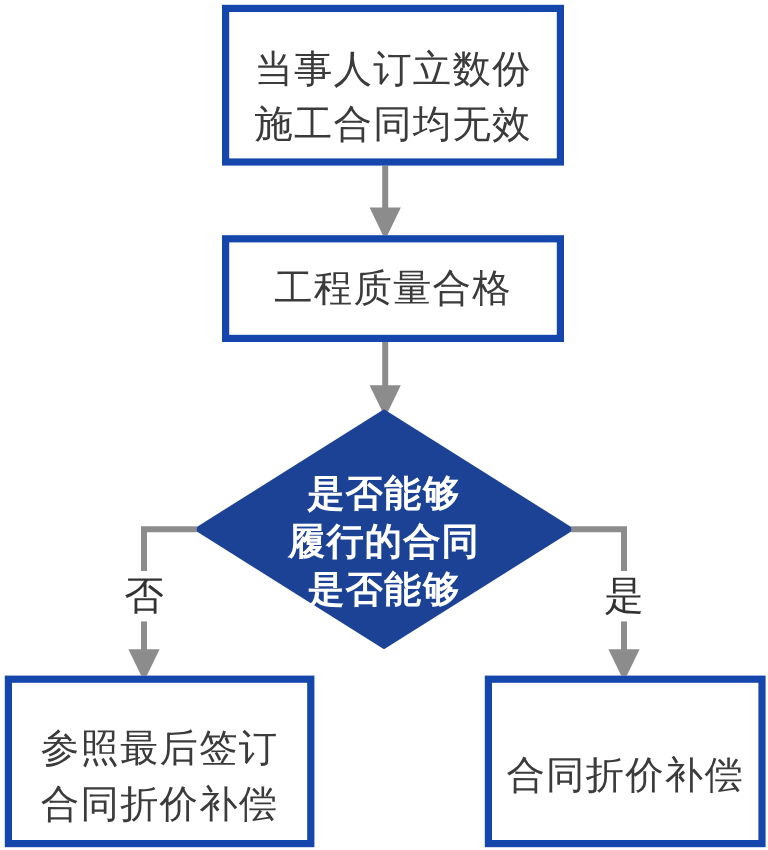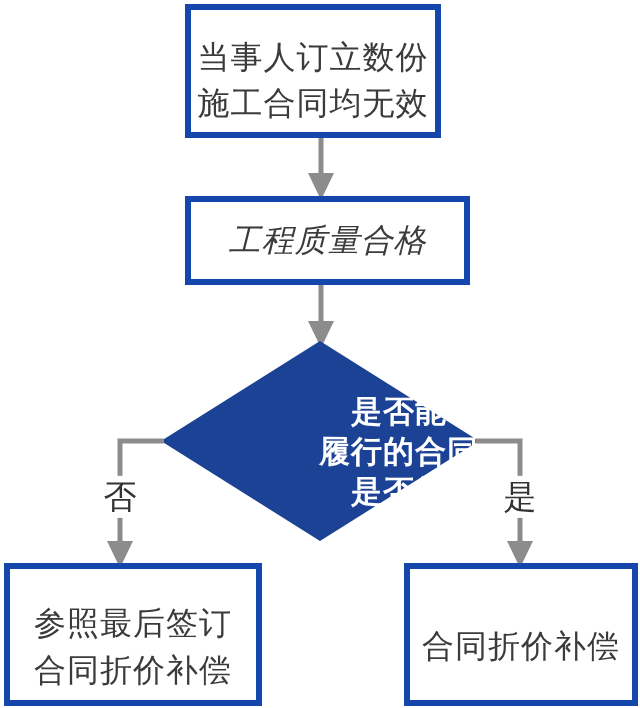--- a/index.html
+++ b/index.html
@@ -33,37 +33,37 @@
     flex-direction: column;
     justify-content: center;
     align-items: center;
     text-align: center;
     color: #3b3b3b;
     font-size: 32px;
     line-height: 1.45;
     letter-spacing: 1px;
   }
   .node .tl { display: block; white-space: nowrap; }
-  #box-start   { left: 185px; top: 4px;   width: 256px; height: 134px; padding-top: 18px; }
-  #box-quality { left: 185px; top: 196px; width: 285px; height: 89px; font-style: italic; }
+  #box-start   { left: 185px; top: 4px;   width: 285px; height: 134px; padding-top: 18px; }
+  #box-quality { left: 185px; top: 196px; width: 285px; height: 89px; }
   #box-refer   { left: 4px;   top: 563px; width: 258px; height: 143px; padding-top: 24px; }
   #box-actual  { left: 404px; top: 563px; width: 234px; height: 143px; padding-top: 24px; }
   .diamond-text {
     position: absolute;
     z-index: 2;
     left: 161px;
     top: 341px;
     width: 318px;
     height: 200px;
     box-sizing: border-box;
     padding-top: 22px;
     display: flex;
     flex-direction: column;
     justify-content: center;
-    align-items: flex-end;
+    align-items: center;
     text-align: center;
     color: #ffffff;
     font-weight: bold;
     font-size: 31px;
     line-height: 1.28;
     letter-spacing: 1px;
     pointer-events: none;
   }
   .diamond-text .tl { display: block; white-space: nowrap; }
   .edge-label {

